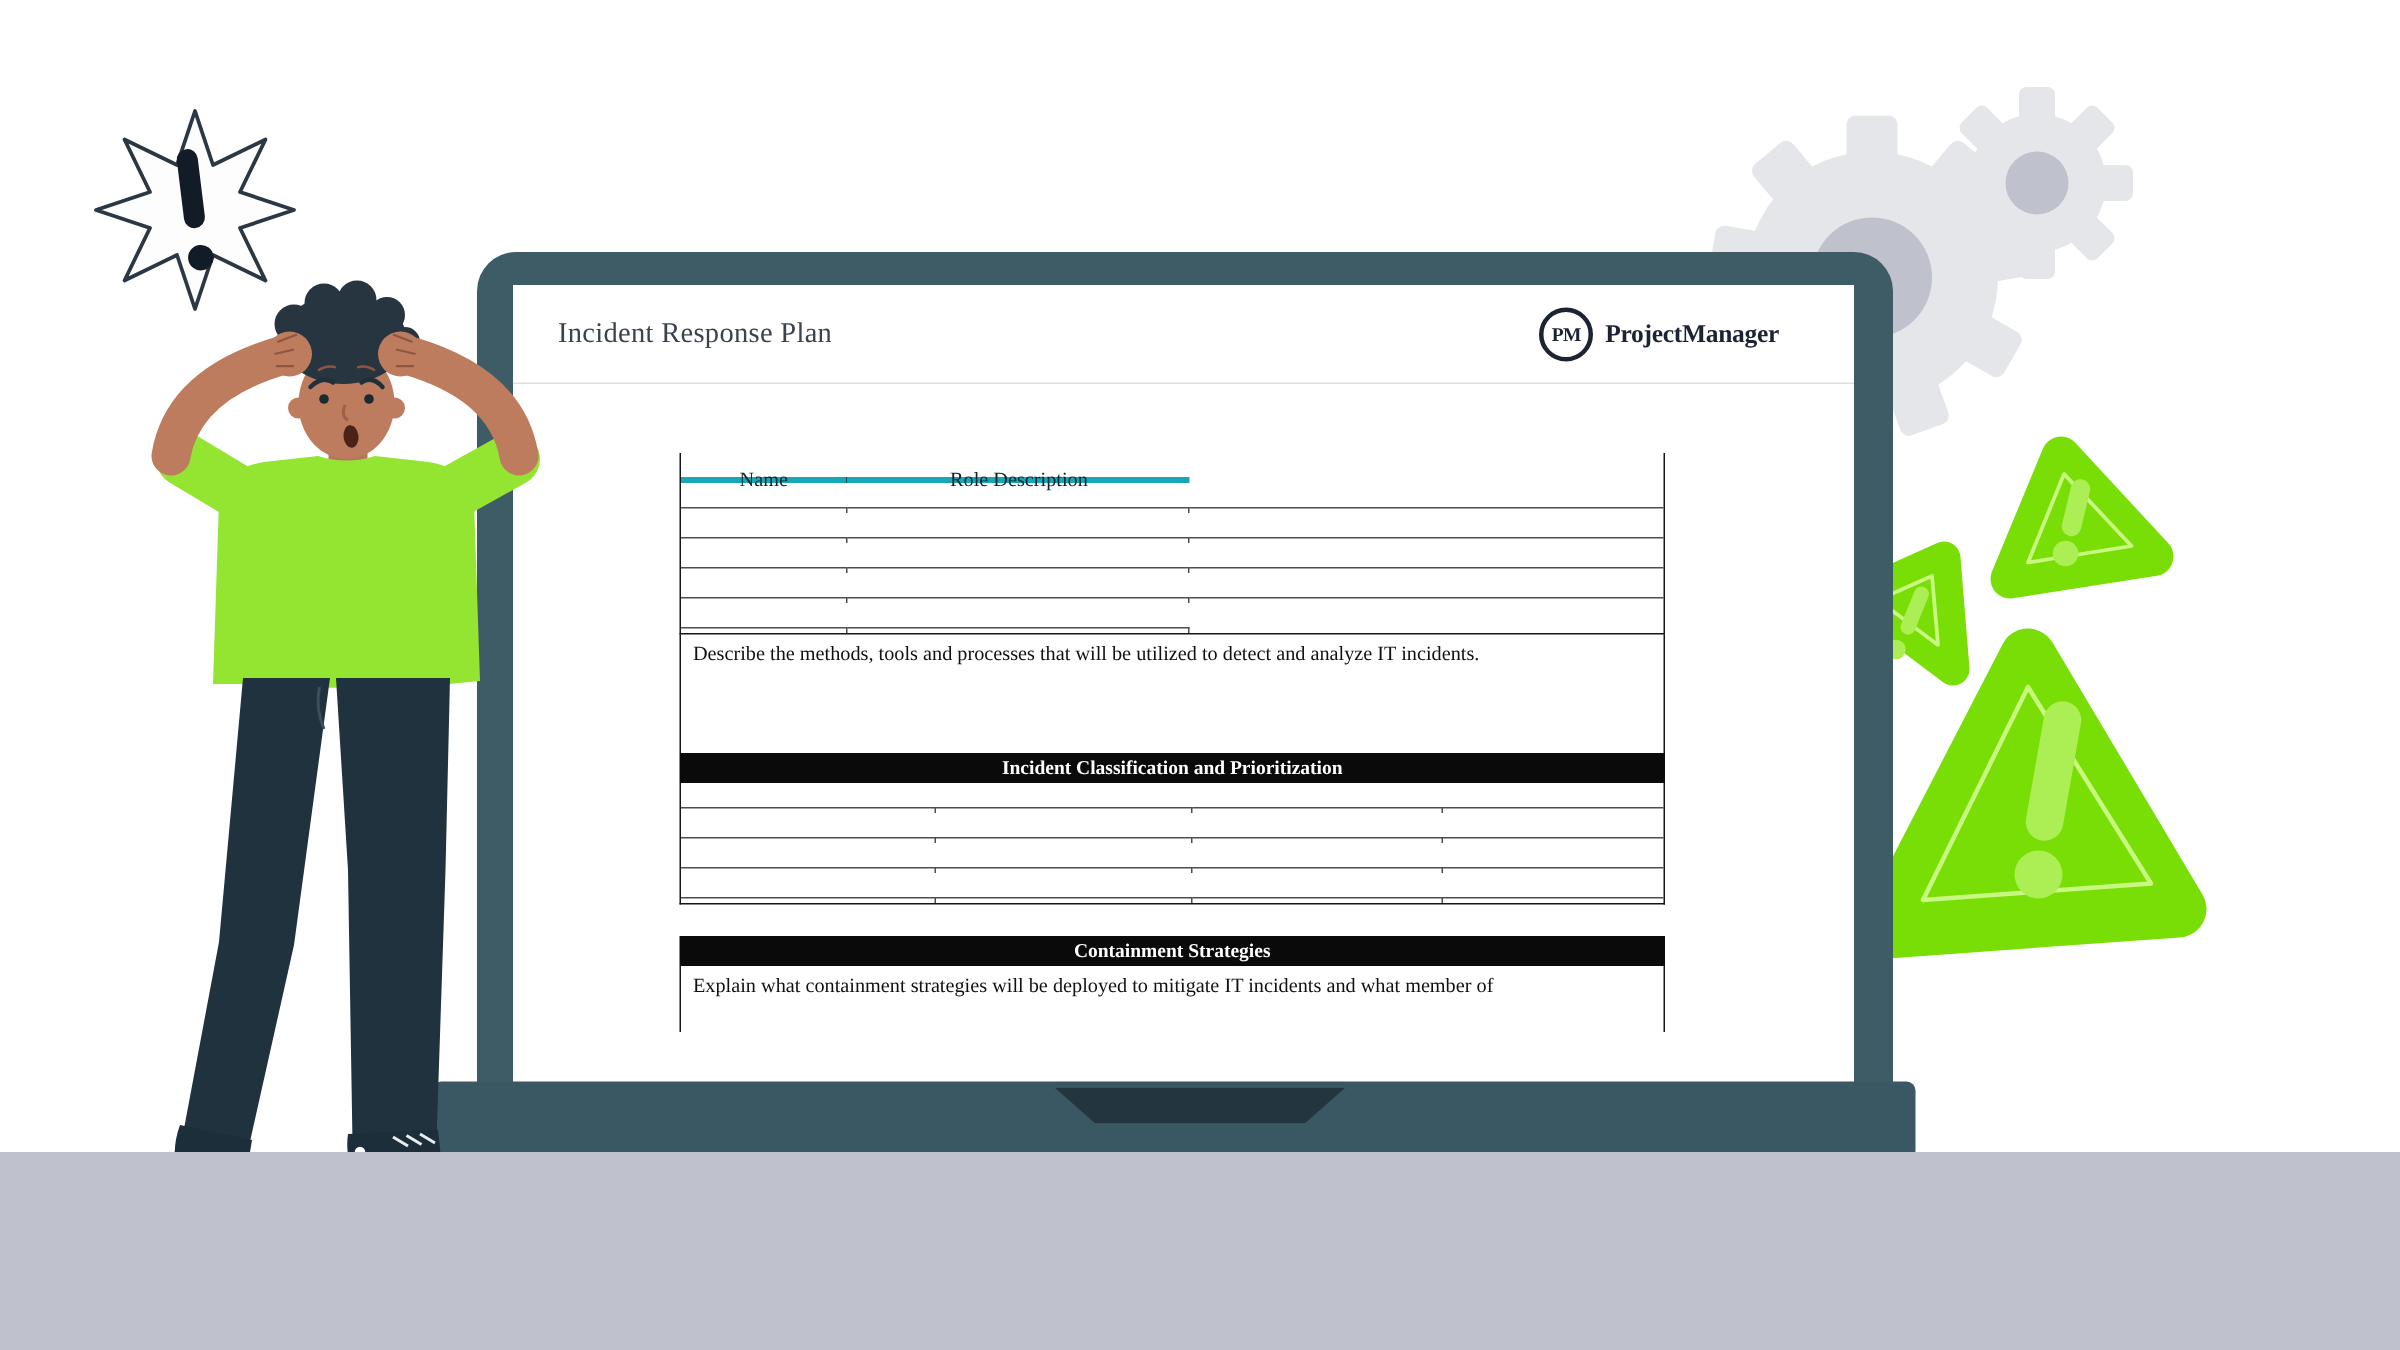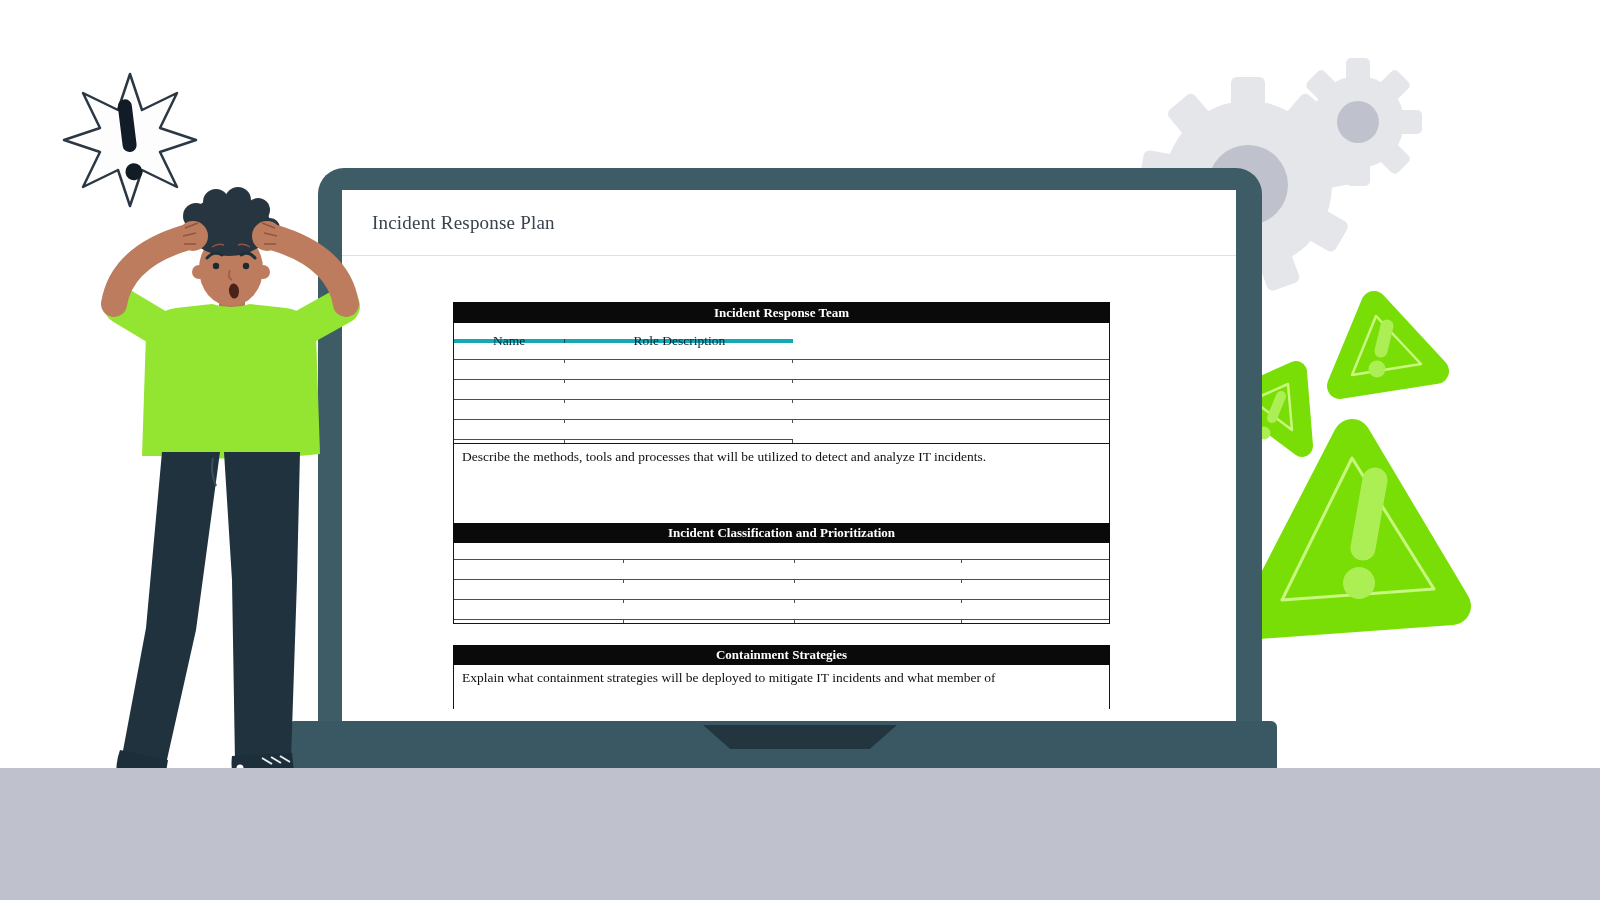--- a/index.html
+++ b/index.html
@@ -109,25 +109,28 @@
       <line x1="1375" y1="480" x2="1363" y2="548" stroke="#abef55" stroke-width="25" stroke-linecap="round"></line>
       <circle cx="1359" cy="583" r="16" fill="#abef55"></circle>
     </g>
   </svg>
 
   <div class="laptop-screen">
     <div class="document">
 
       <div class="doc-header">
         <span class="doc-title">Incident Response Plan</span>
+        <span class="brand">
+          <span class="pm-circle">PM</span>
+          <span class="brand-name">ProjectManager</span>
+        </span>
       </div>
 
       <div class="doc-body">
 
-        <div class="bar">Incident Response Team</div>
         <div class="tblwrap">
           <div class="row teal">
             <div class="cell w-name">Name</div>
             <div class="cell w-role">Role Description</div>
           </div>
           <div class="row">
             <div class="cell w-name"></div>
             <div class="cell w-role"></div>
             <div class="cell w-resp"></div>
           </div>

